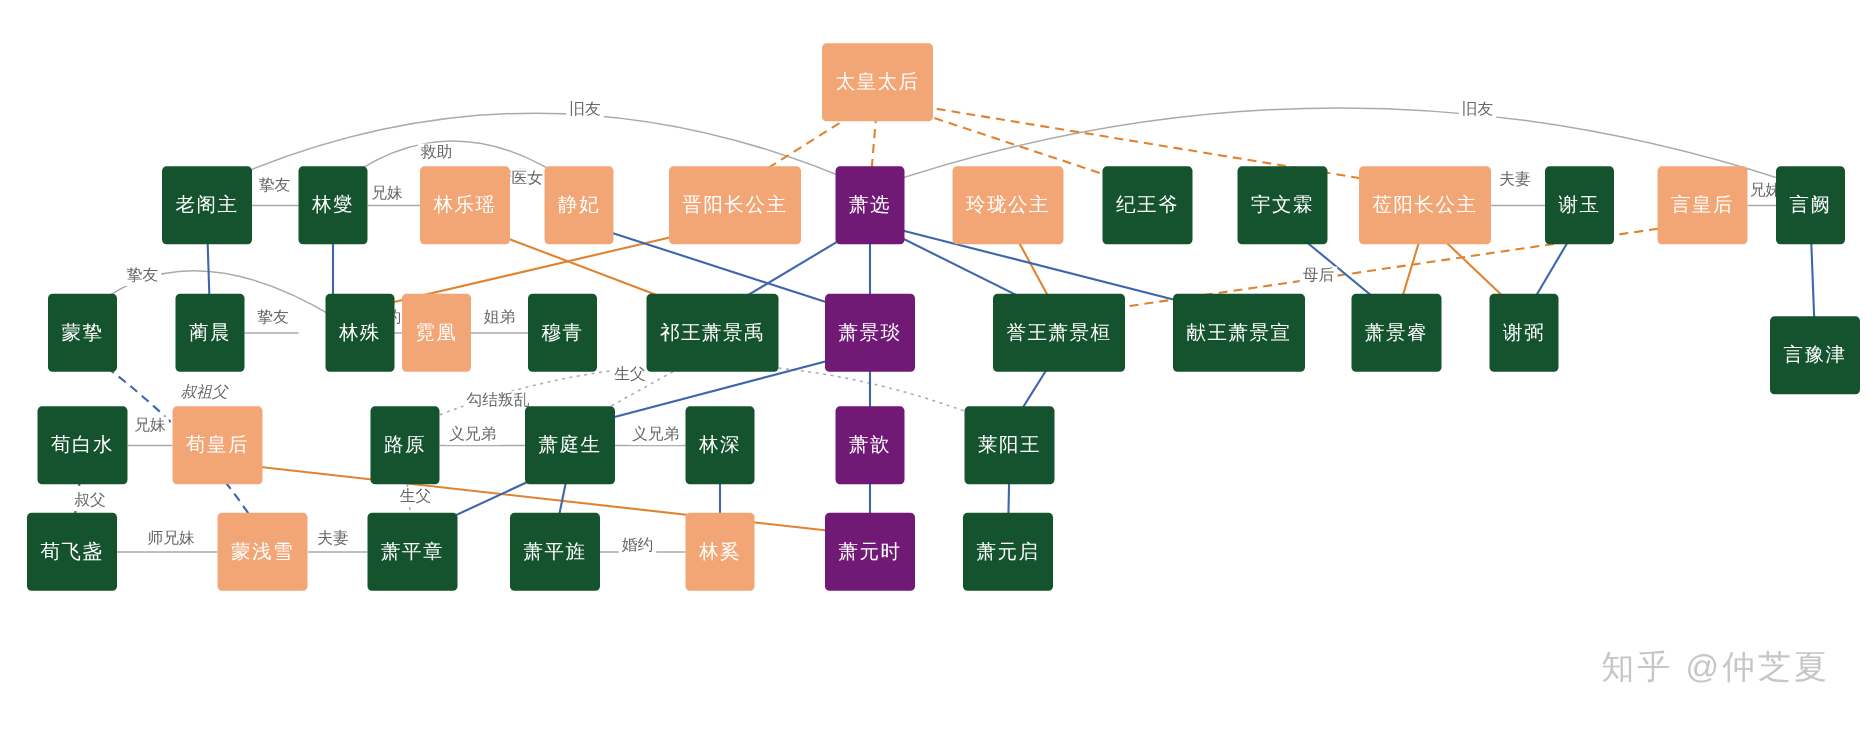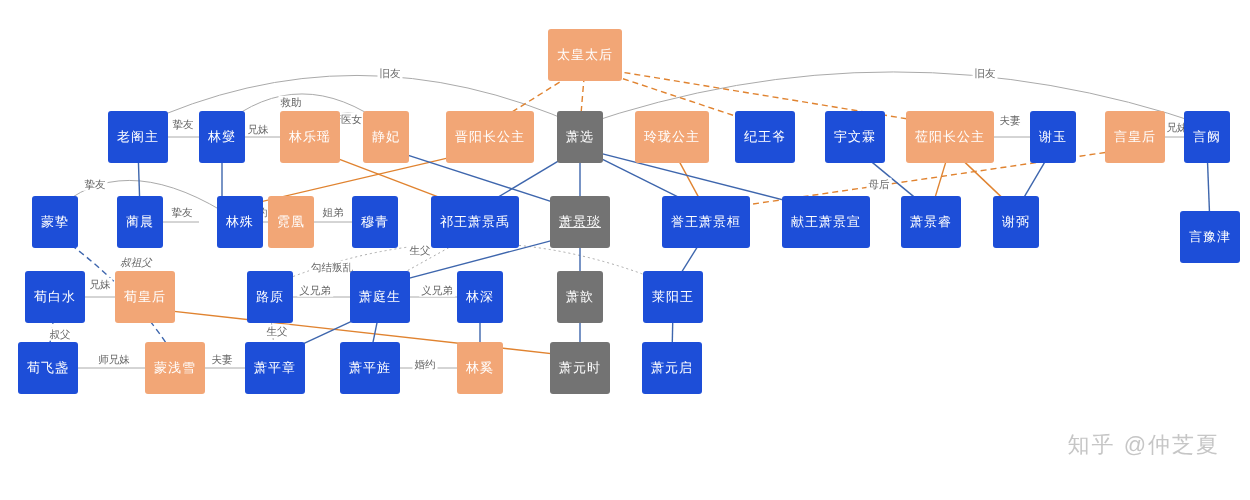--- a/index.html
+++ b/index.html
@@ -2,23 +2,23 @@
 <html><head>
 <meta charset="utf-8">
 <style>
   html,body{margin:0;padding:0;background:#fff;font-family:"Liberation Sans","DejaVu Sans",sans-serif;}
   #canvas{position:relative;width:1250px;height:500px;background:#ffffff;overflow:hidden;}
   #edges{position:absolute;left:0;top:0;width:1250px;height:500px;z-index:1;}
   #elabels{position:absolute;left:0;top:0;width:100%;height:100%;z-index:2;pointer-events:none;}
   #nodes{position:absolute;left:0;top:0;width:100%;height:100%;z-index:3;pointer-events:none;}
   .node{position:absolute;transform:translate(-50%,-50%);padding:18px 9px;font-size:13px;line-height:1.25;
         color:#ffffff;border-radius:3px;white-space:nowrap;letter-spacing:1px;}
-  .node.blue{background:#1d4ed8;}
+  .node.blue{background:#14532d;}
   .node.orange{background:#f2a676;}
-  .node.gold{background:#737373;}
+  .node.gold{background:#701a75;}
   .edge-label{position:absolute;transform:translate(-50%,-50%);font-size:10.5px;color:#666;
         background:#ffffff;padding:0 2px;white-space:nowrap;line-height:1.2;}
   .watermark{position:absolute;right:30px;top:430px;font-size:22px;color:#c6c6c6;z-index:5;letter-spacing:2px;}
 </style>
 </head>
 <body>
 
 <div id="canvas">
   <svg id="edges" xmlns="http://www.w3.org/2000/svg">
       <path d="M168 137 L199 137" fill="none" stroke="#aaaaaa" stroke-width="1"></path>
@@ -114,21 +114,21 @@
       <div class="node orange" style="left: 950px; top: 137px;">莅阳长公主</div>
       <div class="node blue" style="left: 1053px; top: 137px;">谢玉</div>
       <div class="node orange" style="left: 1135px; top: 137px;">言皇后</div>
       <div class="node blue" style="left: 1207px; top: 137px;">言阙</div>
       <div class="node blue" style="left: 55px; top: 222px;">蒙挚</div>
       <div class="node blue" style="left: 140px; top: 222px;">蔺晨</div>
       <div class="node blue" style="left: 240px; top: 222px;">林殊</div>
       <div class="node orange" style="left: 291px; top: 222px;">霓凰</div>
       <div class="node blue" style="left: 375px; top: 222px;">穆青</div>
       <div class="node blue" style="left: 475px; top: 222px;">祁王萧景禹</div>
-      <div class="node gold" style="left: 580px; top: 222px; text-decoration: underline;">萧景琰</div>
+      <div class="node gold" style="left: 580px; top: 222px;">萧景琰</div>
       <div class="node blue" style="left: 706px; top: 222px;">誉王萧景桓</div>
       <div class="node blue" style="left: 826px; top: 222px;">献王萧景宣</div>
       <div class="node blue" style="left: 931px; top: 222px;">萧景睿</div>
       <div class="node blue" style="left: 1016px; top: 222px;">谢弼</div>
       <div class="node blue" style="left: 1210px; top: 237px;">言豫津</div>
       <div class="node blue" style="left: 55px; top: 297px;">荀白水</div>
       <div class="node orange" style="left: 145px; top: 297px;">荀皇后</div>
       <div class="node blue" style="left: 270px; top: 297px;">路原</div>
       <div class="node blue" style="left: 380px; top: 297px;">萧庭生</div>
       <div class="node blue" style="left: 480px; top: 297px;">林深</div>

